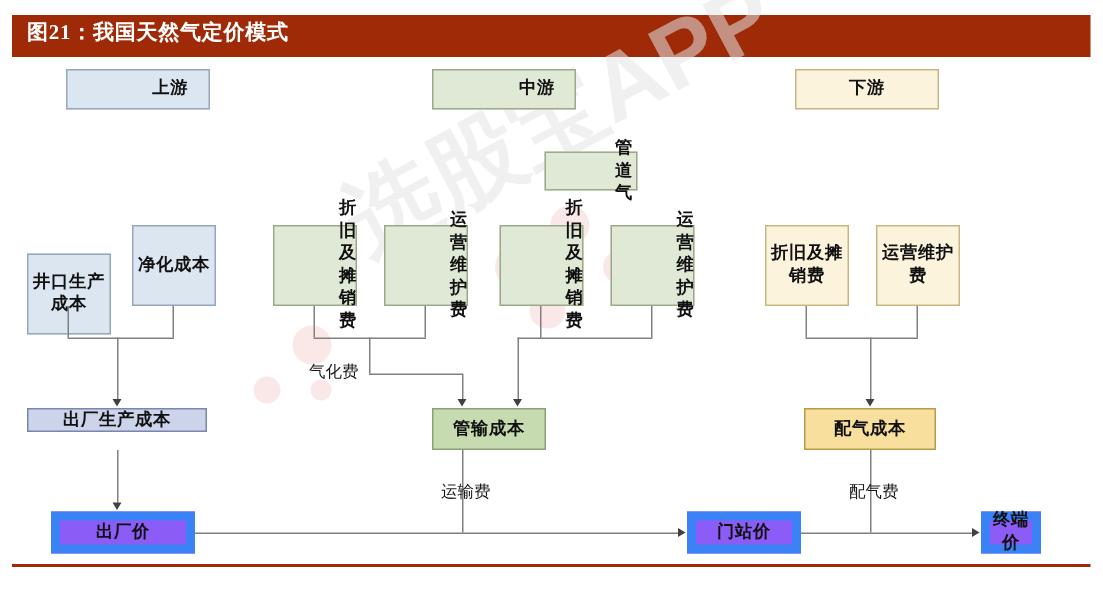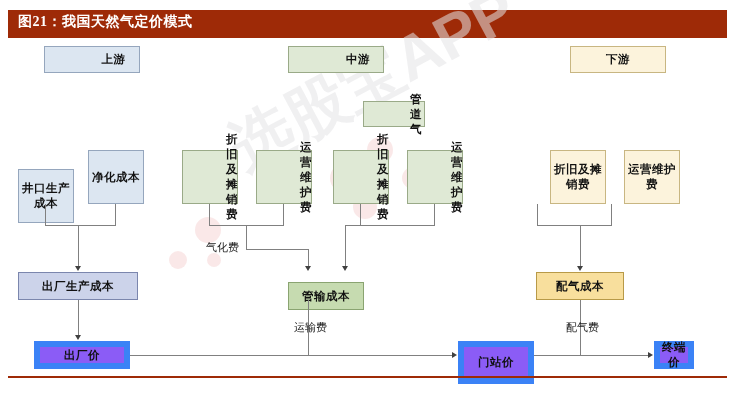--- a/index.html
+++ b/index.html
@@ -66,21 +66,21 @@
     text-align:center;
     font-size:11.5px;
     line-height:15px;
     color:#111;
     font-weight:bold;
     letter-spacing:.5px;
     font-family:"Liberation Serif","DejaVu Serif",serif;
   }
   .blue  {background:#dce6f1;border:1px solid #95a6bd;}
   .green {background:#dfe9d5;border:1px solid #9aaa88;padding-left:44px;}
-  .cream {background:#fcf3dc;border:1px solid #c8b682;margin-left:40px;}
+  .cream {background:#fcf3dc;border:1px solid #c8b682;}
   .violet{background:#ccd3ea;border:1px solid #7b86ad;}
   .gold  {background:#f8df9d;border:1px solid #b89a48;}
   .orange{background:#8b5cf6;border:6px solid #3b82f6;}
   .greenmid{background:#c6dbb0;border:1px solid #8aa471;}
 
   
   .ln{position:absolute;background:#808080;}
   .vln{width:1px;}
   .hln{height:1px;}
   .arw{
@@ -154,26 +154,26 @@
 
   <div class="node green" style="left:182px; top:150px; width:56px; height:54px;">折旧及摊销费</div>
   <div class="node green" style="left:256px; top:150px; width:56px; height:54px;">运营维护费</div>
 
   <div class="node green" style="left:333px; top:150px; width:56px; height:54px;">折旧及摊销费</div>
   <div class="node green" style="left:407px; top:150px; width:56px; height:54px;">运营维护费</div>
 
   <div class="node cream" style="left:510px; top:150px; width:56px; height:54px;">折旧及摊销费</div>
   <div class="node cream" style="left:584px; top:150px; width:56px; height:54px;">运营维护费</div>
 
-  <div class="node violet" style="left:18px;  top:272px; width:120px; height:28px;">出厂生产成本</div>
-  <div class="node greenmid" style="left:288px; top:272px; width:76px;  height:28px;margin-top:10px;">管输成本</div>
+  <div class="node violet" style="left:18px;  top:272px; width:120px; height:16px;">出厂生产成本</div>
+  <div class="node greenmid" style="left:288px; top:272px; width:76px;  height:28px;">管输成本</div>
   <div class="node gold" style="left:536px; top:272px; width:88px;  height:28px;">配气成本</div>
 
   <div class="node orange" style="left:34px;  top:341px; width:96px; height:28px;">出厂价</div>
-  <div class="node orange" style="left:458px; top:341px; width:76px; height:43px;">门站价</div>
+  <div class="node orange" style="left:458px; top:341px; width:76px; height:28px;">门站价</div>
   <div class="node orange" style="left:654px; top:341px; width:40px; height:28px;">终端价</div>
 
   <div class="ln vln" style="left:45px;  top:204px; height:21px;"></div>
   <div class="ln vln" style="left:115px; top:204px; height:21px;"></div>
   <div class="ln hln" style="left:45px;  top:225px; width:71px;"></div>
   <div class="ln vln" style="left:78px;  top:225px; height:41px;"></div>
   <div class="arw" style="left:74.5px;top:266px;"></div>
 
   <div class="ln vln" style="left:209px; top:204px; height:21px;"></div>
   <div class="ln vln" style="left:283px; top:204px; height:21px;"></div>

